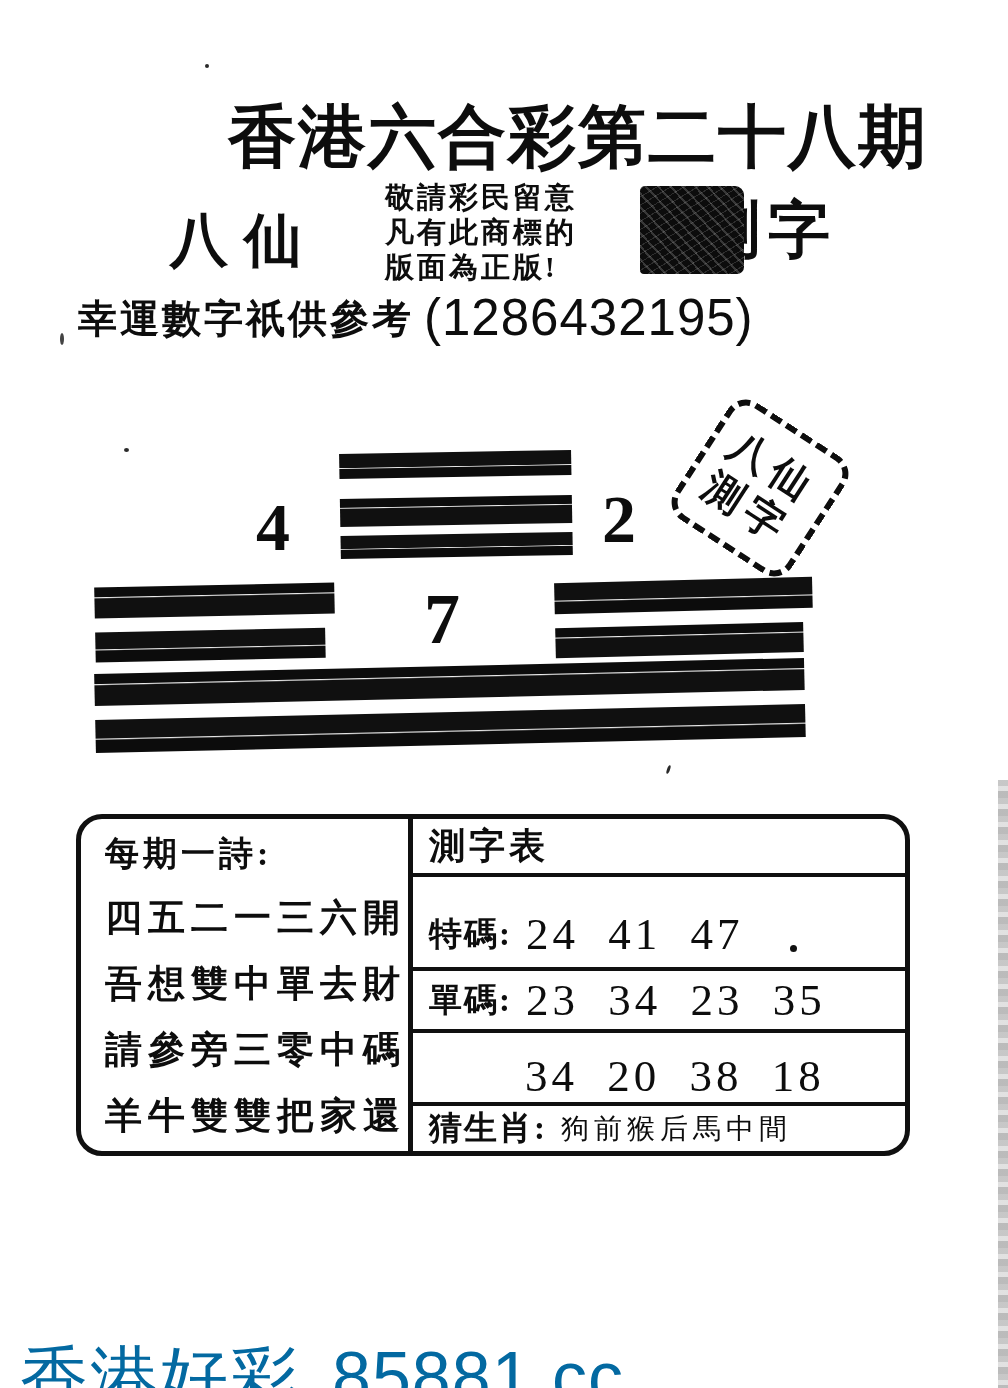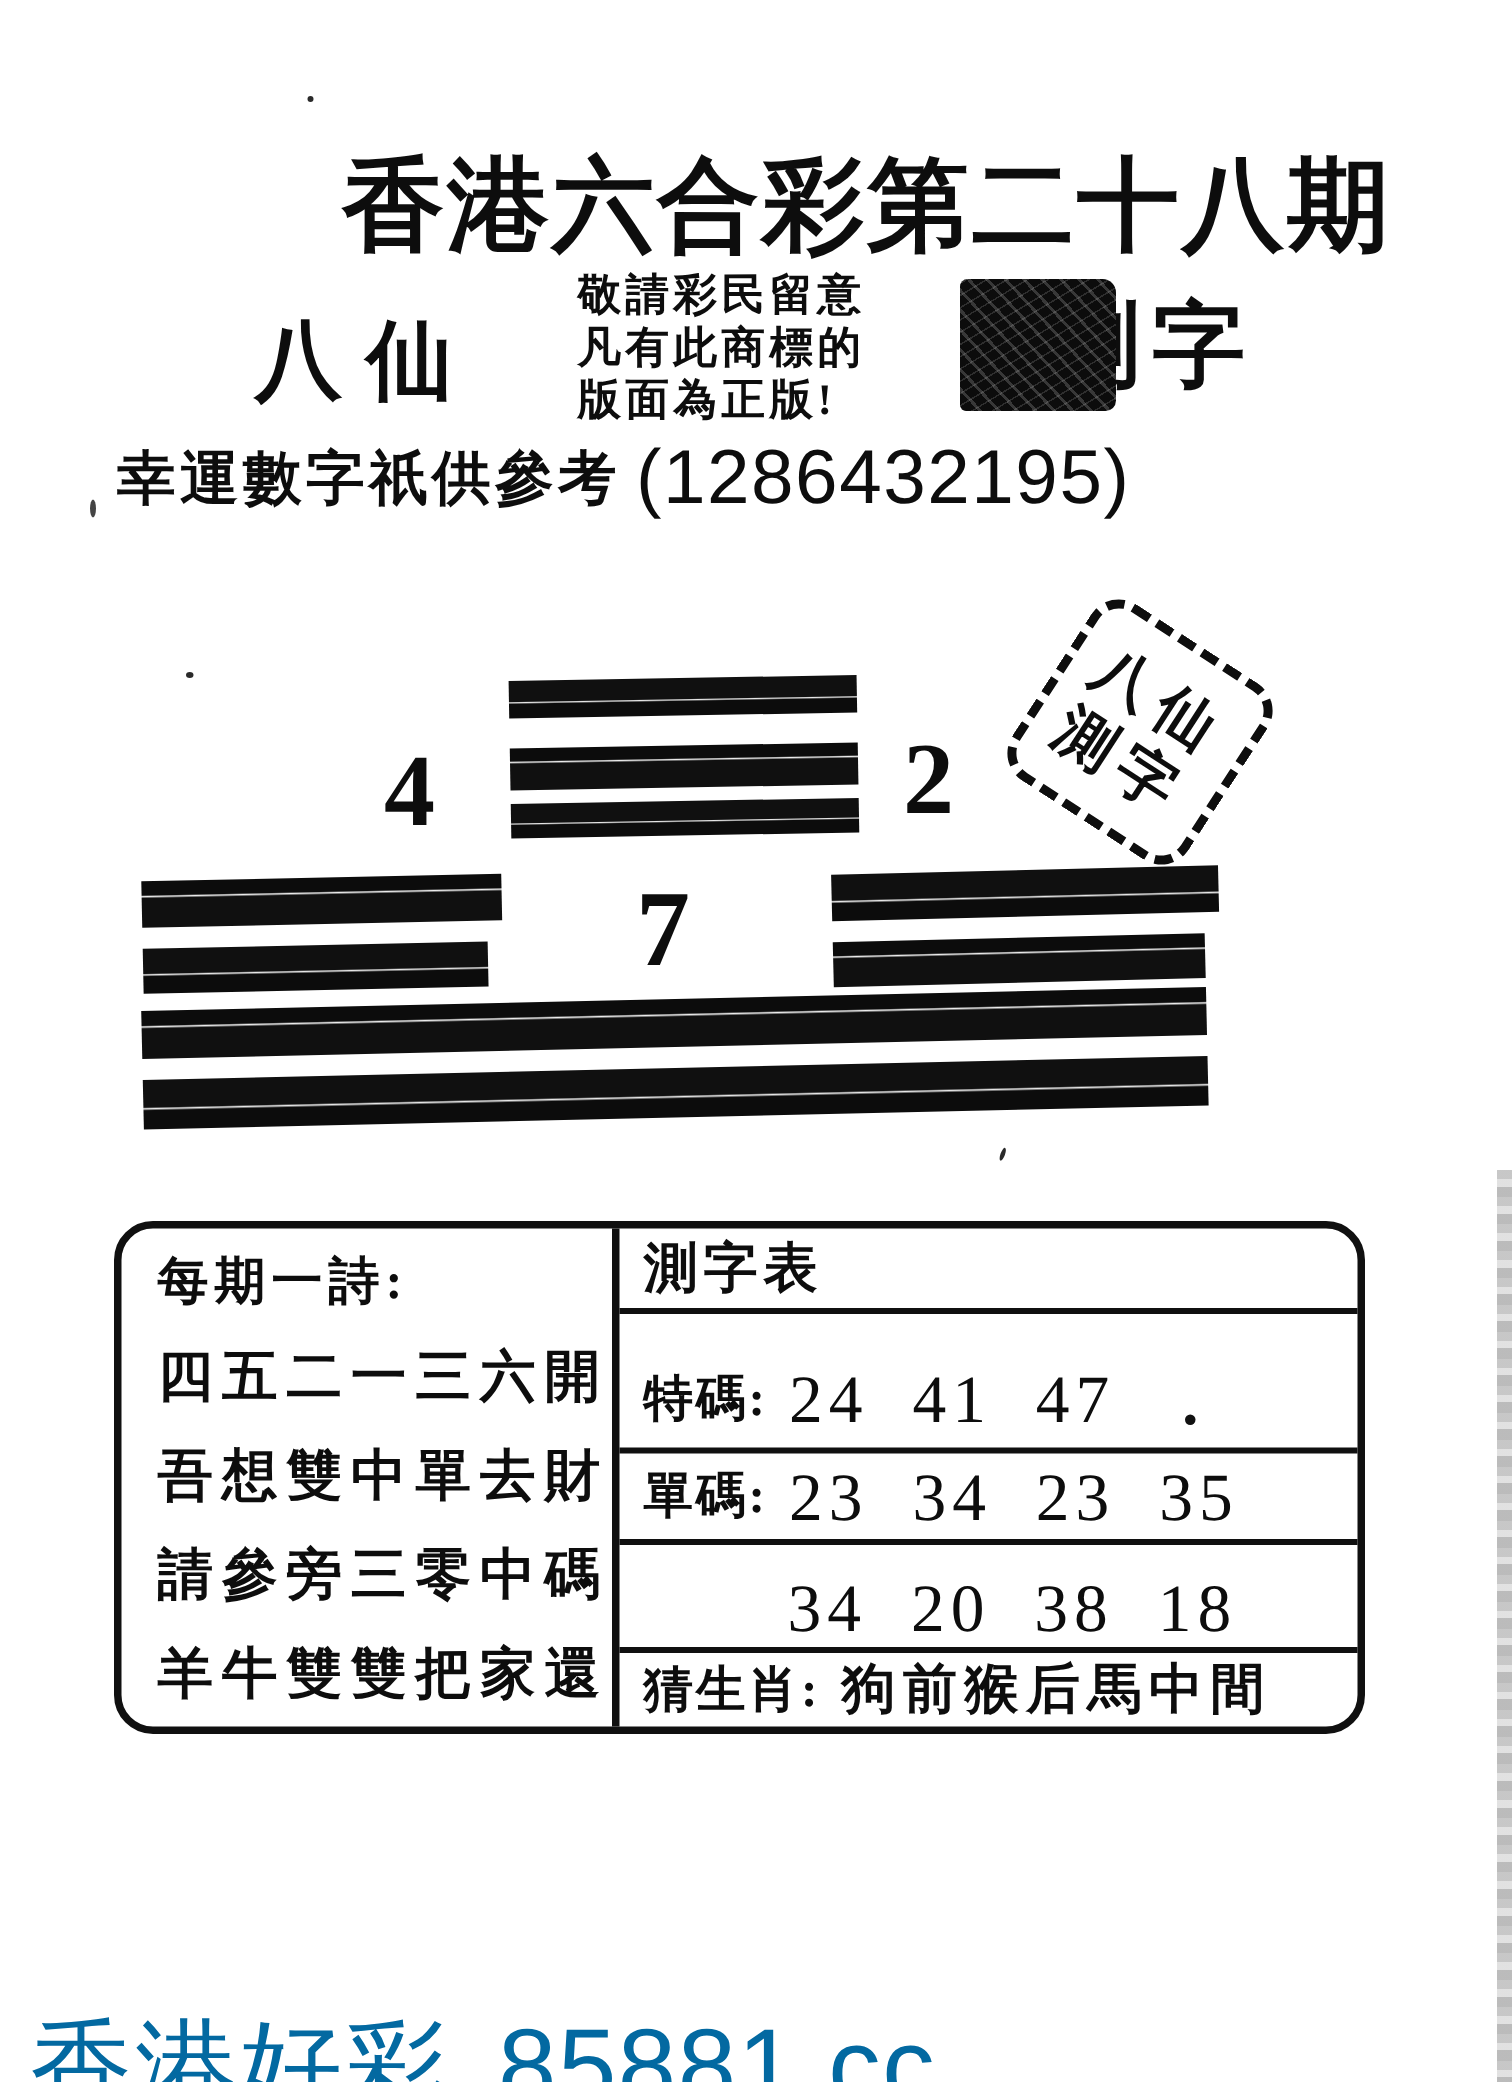--- a/index.html
+++ b/index.html
@@ -107,21 +107,21 @@
     display:flex;align-items:center;padding-left:16px;white-space:nowrap;
   }
   .srow:last-child{border-bottom:none;}
   .r-head{height:58px;font-size:36px;font-weight:bold;letter-spacing:4px;}
   .r1{height:70px;margin-top:24px;}
   .r2{height:62px;}
   .r3{height:73px;padding-left:112px;align-items:flex-end;}
   .r4{flex:1;}
   .slabel{font-size:33px;font-weight:bold;letter-spacing:2px;margin-right:14px;}
   .svalue{font-size:45px;letter-spacing:4px;word-spacing:14px;}
-  .r4 .svalue{font-size:36px;font-weight:bold;letter-spacing:5px;word-spacing:0;}
+  .r4 .svalue{font-size:28px;font-weight:normal;letter-spacing:5px;word-spacing:0;}
   .tail-dot{display:inline-block;width:7px;height:7px;background:#111;border-radius:50%;margin-left:46px;margin-top:28px;}
 
   
   .footer{
     left:20px;top:1333px;white-space:nowrap;
     color:#0369a1;font-weight:normal;
   }
   .footer .cn{font-size:68px;letter-spacing:2px;font-family:"Liberation Sans","DejaVu Sans",sans-serif;}
   .footer .url{font-size:70px;margin-left:28px;font-family:"Liberation Sans","DejaVu Sans",sans-serif;letter-spacing:1px;}
 

